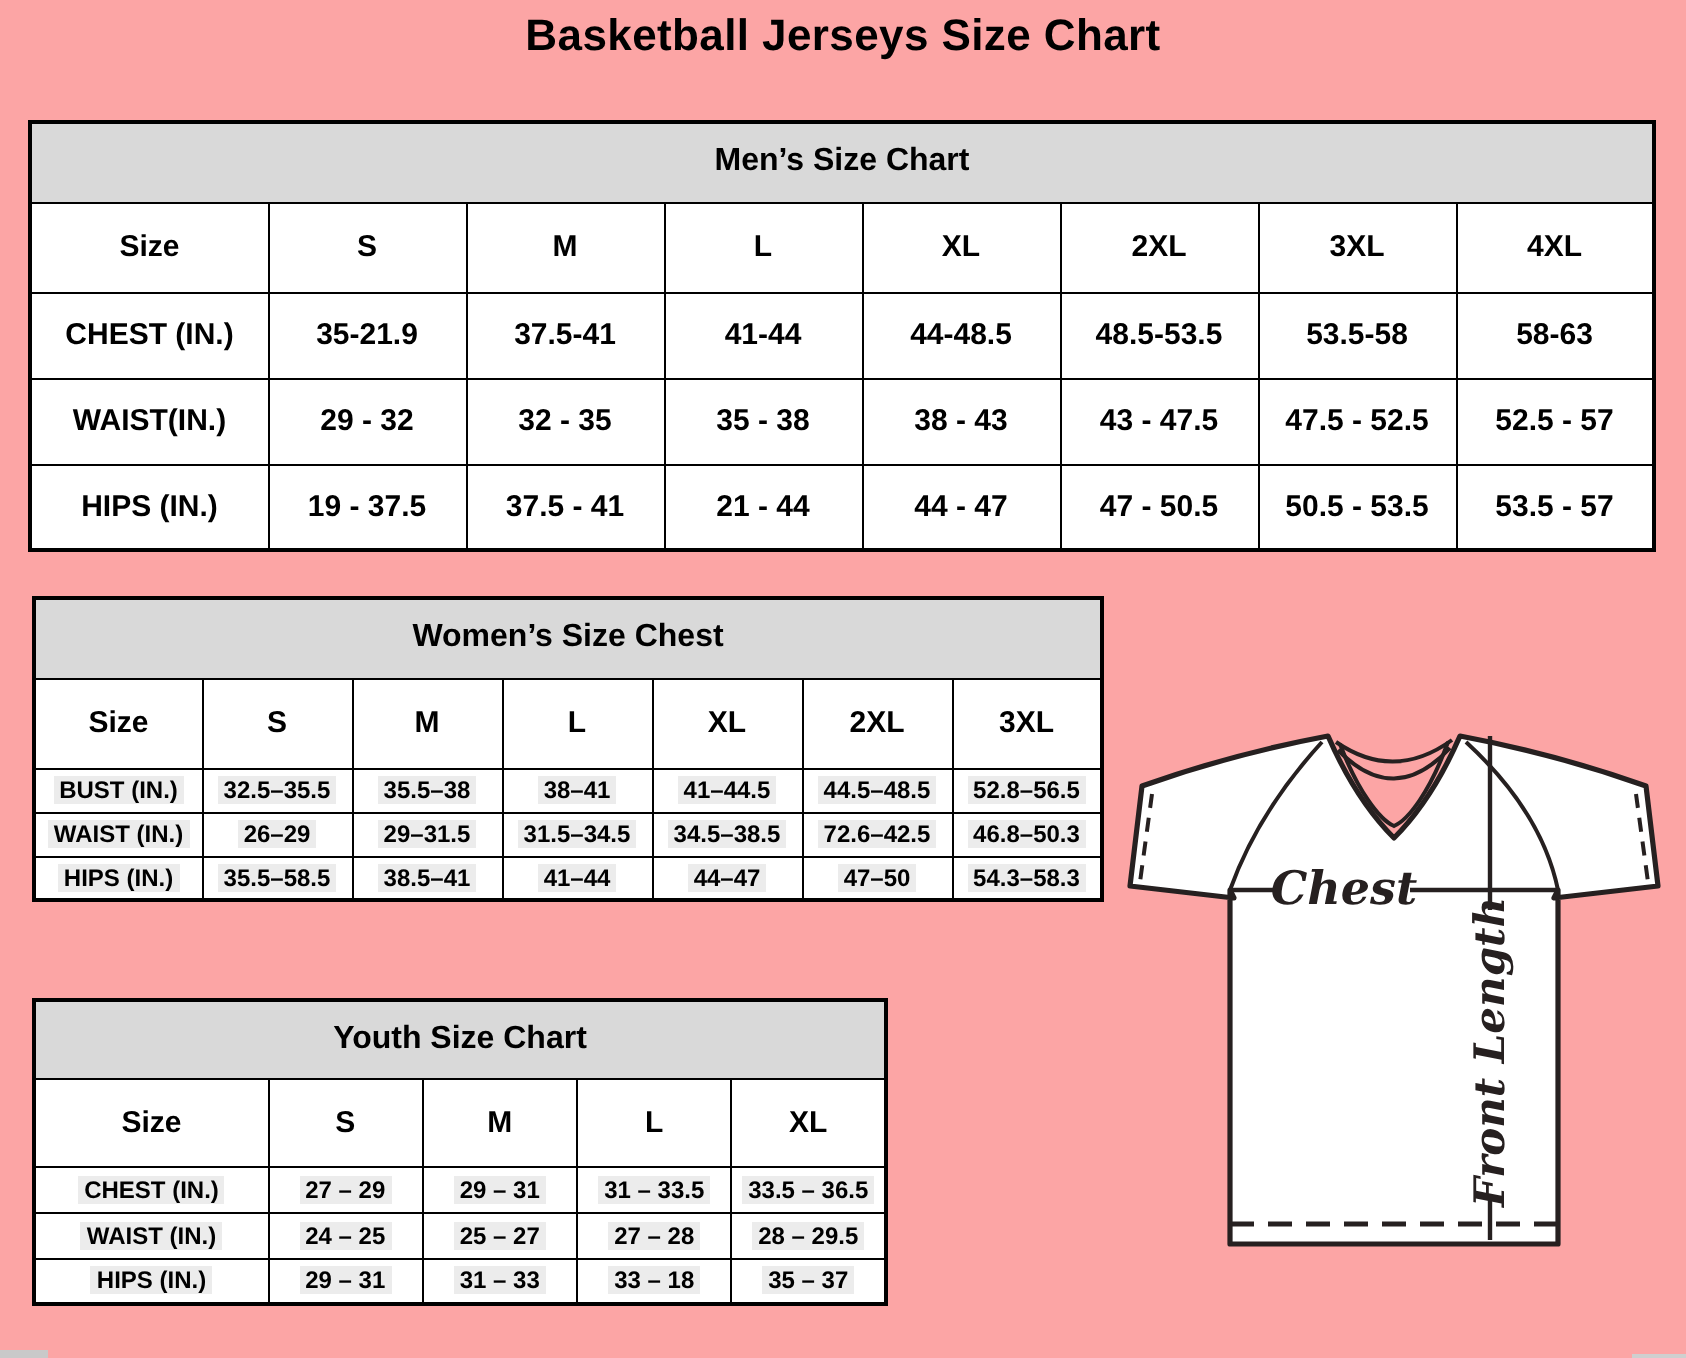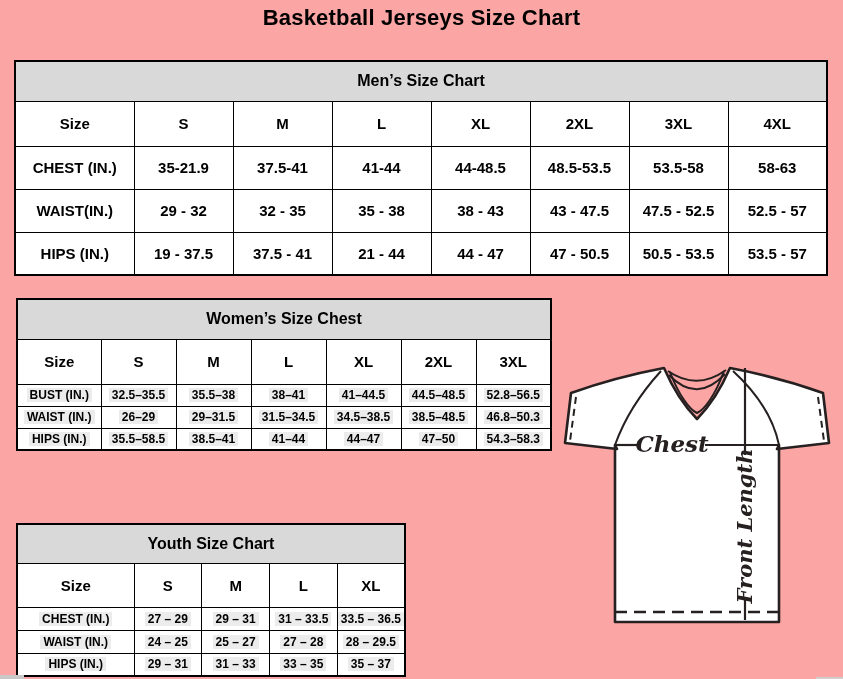--- a/index.html
+++ b/index.html
@@ -22,21 +22,21 @@
   table.mens tr.cols th { height:45px; font-size:15px; }
   table.mens tr.data th, table.mens tr.data td { height:43px; font-size:15px; }
 
   
   table.womens { left:16px; top:298px; width:536px; }
   table.womens th.title { height:40px; }
   table.womens tr.cols th { height:45px; font-size:15px; }
   table.womens tr.data th, table.womens tr.data td { height:22px; font-size:12px; }
 
   
-  table.youth { left:16px; top:523px; width:390px; }
+  table.youth { left:16px; top:499px; width:428px; }
   table.youth th.title { height:39px; }
   table.youth tr.cols th { height:44px; font-size:15px; }
   table.youth tr.data th, table.youth tr.data td { height:23px; font-size:12px; }
 
   span.hl { background:#ececec; padding:0 3px; }
 
   .jersey-wrap { position:absolute; left:556px; top:352px; width:288px; height:278px; }
   .jersey-wrap svg { display:block; width:288px; height:278px; }
   .measure-text { font-family:"DejaVu Serif","Liberation Serif",serif;
                   font-style:italic; font-weight:bold; fill:#262020; }
@@ -139,21 +139,21 @@
           <td><span class="hl">41–44.5</span></td>
           <td><span class="hl">44.5–48.5</span></td>
           <td><span class="hl">52.8–56.5</span></td>
         </tr>
         <tr class="data">
           <th><span class="hl">WAIST (IN.)</span></th>
           <td><span class="hl">26–29</span></td>
           <td><span class="hl">29–31.5</span></td>
           <td><span class="hl">31.5–34.5</span></td>
           <td><span class="hl">34.5–38.5</span></td>
-          <td><span class="hl">38.5–48.5</span></td>
+          <td><span class="hl">72.6–42.5</span></td>
           <td><span class="hl">46.8–50.3</span></td>
         </tr>
         <tr class="data">
           <th><span class="hl">HIPS (IN.)</span></th>
           <td><span class="hl">35.5–58.5</span></td>
           <td><span class="hl">38.5–41</span></td>
           <td><span class="hl">41–44</span></td>
           <td><span class="hl">44–47</span></td>
           <td><span class="hl">47–50</span></td>
           <td><span class="hl">54.3–58.3</span></td>
@@ -191,21 +191,21 @@
           <th><span class="hl">WAIST (IN.)</span></th>
           <td><span class="hl">24 – 25</span></td>
           <td><span class="hl">25 – 27</span></td>
           <td><span class="hl">27 – 28</span></td>
           <td><span class="hl">28 – 29.5</span></td>
         </tr>
         <tr class="data">
           <th><span class="hl">HIPS (IN.)</span></th>
           <td><span class="hl">29 – 31</span></td>
           <td><span class="hl">31 – 33</span></td>
-          <td><span class="hl">33 – 35</span></td>
+          <td><span class="hl">33 – 18</span></td>
           <td><span class="hl">35 – 37</span></td>
         </tr>
       </tbody>
     </table>
 
   <div class="jersey-wrap">
     <svg viewBox="0 0 288 278">
 
       <path d="M108,16 Q60,25 15,41 L9,91 L61,97 L59,93 L59,270 L223,270 L223,93 L221,97 L273,91 L267,41 Q222,25 174,16
                Q160,48 141,67 Q122,48 108,16 Z" fill="#ffffff" stroke="#262020" stroke-width="2.6" stroke-linejoin="round"></path>

